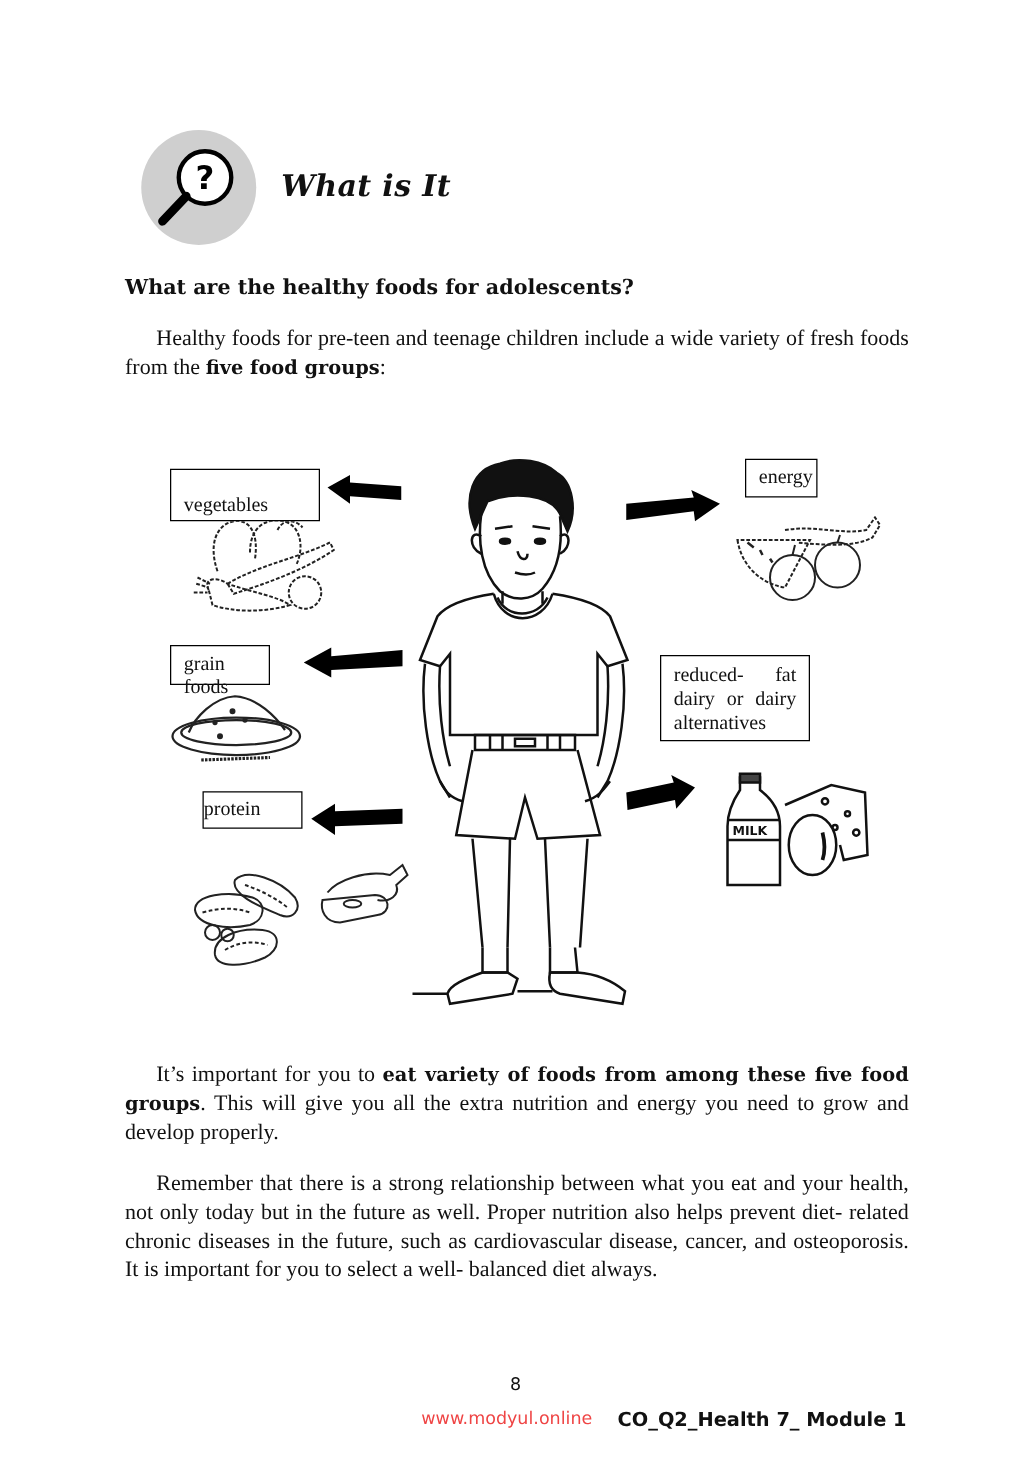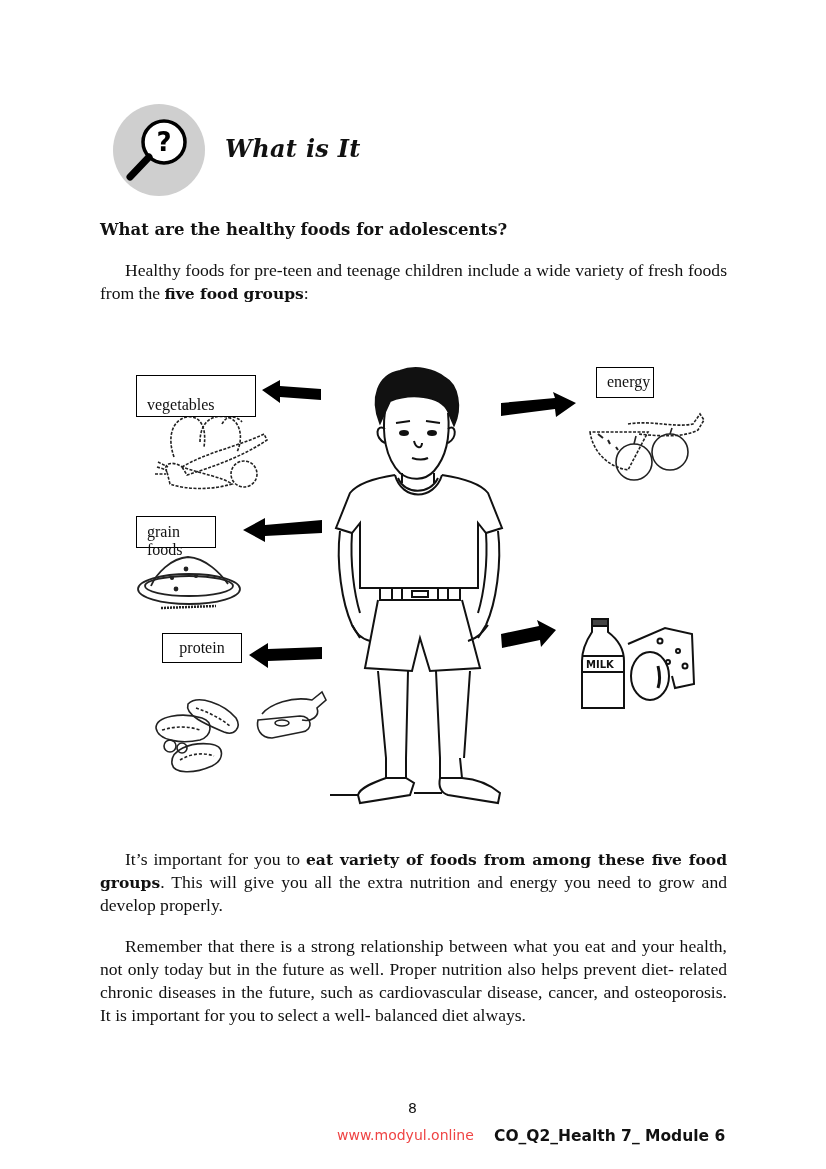--- a/index.html
+++ b/index.html
@@ -13,21 +13,21 @@
   .para b { font-family: "DejaVu Serif", serif; font-size: 15.5px; }
   .para .indent { display: inline-block; width: 25px; }
   .p1 { top: 259px; }
   .p2 { top: 848px; }
   .p3 { top: 935px; }
   .label-box { border: 1px solid #000; background: #fff; font-family: "Liberation Serif", serif; font-size: 16px; box-sizing: border-box; }
   .lb-veg { left: 136px; top: 375px; width: 120px; height: 32px; padding: 20px 10px; }
   .lb-fruit { left: 596px; top: 367px; width: 58px; height: 31px; padding: 5px 10px; }
   .lb-grain { left: 136px; top: 516px; width: 80px; height: 32px; padding: 6px 10px; }
   .lb-dairy { left: 528px; top: 524px; width: 120px; height: 69px; padding: 6px 10px; line-height: 19px; text-align: justify; text-align-last: left; }
-  .lb-protein { left: 162px; top: 633px; width: 80px; height: 30px; padding: 5px 16px; text-align: center; }
+  .lb-protein { left: 162px; top: 633px; width: 80px; height: 30px; padding: 5px 0; text-align: left; }
   .page-num { left: 408px; top: 1100px; font-family: "DejaVu Sans", sans-serif; font-size: 14px; }
   .watermark { left: 337px; top: 1127px; font-family: "DejaVu Sans", sans-serif; font-size: 14px; color: #ef4444; }
   .footer-code { left: 494px; top: 1127px; font-family: "DejaVu Sans", sans-serif; font-weight: bold; font-size: 15.5px; color: #111; }
   svg { position: absolute; overflow: visible; }
 </style>
 </head>
 <body>
 
 <div class="abs icon-circle">
   <svg width="92" height="92" viewBox="0 0 92 92">
@@ -149,22 +149,23 @@
     <path d="M56,395 L56,415 L76,415 L76,395 M110,395 L110,415 L132,415 L130,395"></path>
 
     <path d="M56,415 C42,420 30,425 28,432 L30,440 L80,432 L84,420 L76,415 Z"></path>
     <path d="M110,415 C108,425 112,430 118,432 L168,440 L170,430 C158,420 146,416 132,415 Z"></path>
     <path d="M0,432 L28,432 M84,430 L112,430"></path>
   </svg>
 
   <div class="abs label-box lb-veg">vegetables</div>
   <div class="abs label-box lb-fruit">energy</div>
   <div class="abs label-box lb-grain">grain foods</div>
+  <div class="abs label-box lb-dairy">reduced- fat dairy or dairy alternatives</div>
   <div class="abs label-box lb-protein">protein</div>
 </div>
 
 <div class="abs para p2"><span class="indent"></span><span>It’s important for you to </span><b>eat variety of foods from among these five food groups</b><span>. This will give you all the extra nutrition and energy you need to grow and develop properly.</span></div>
 
 <div class="abs para p3"><span class="indent"></span><span>Remember that there is a strong relationship between what you eat and your health, not only today but in the future as well. Proper nutrition also helps prevent diet- related chronic diseases in the future, such as cardiovascular disease, cancer, and osteoporosis. It is important for you to select a well- balanced diet always.</span></div>
 
 <div class="abs page-num">8</div>
 <div class="abs watermark">www.modyul.online</div>
-<div class="abs footer-code">CO_Q2_Health 7_ Module 6</div>
+<div class="abs footer-code">CO_Q2_Health 7_ Module 1</div>
 
 </body></html>

